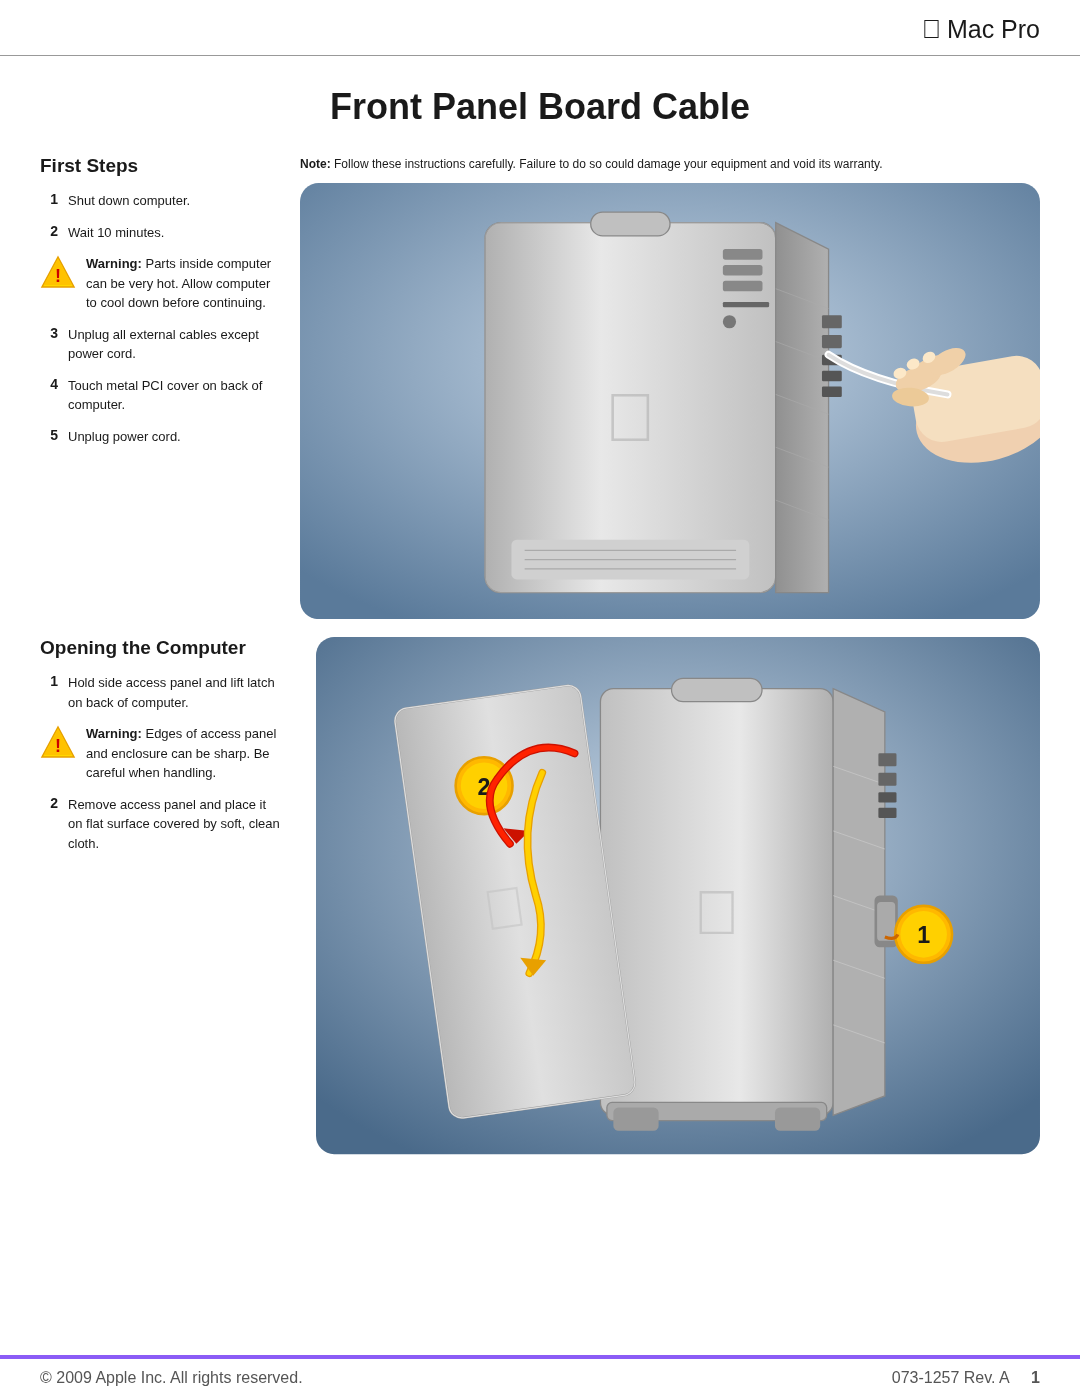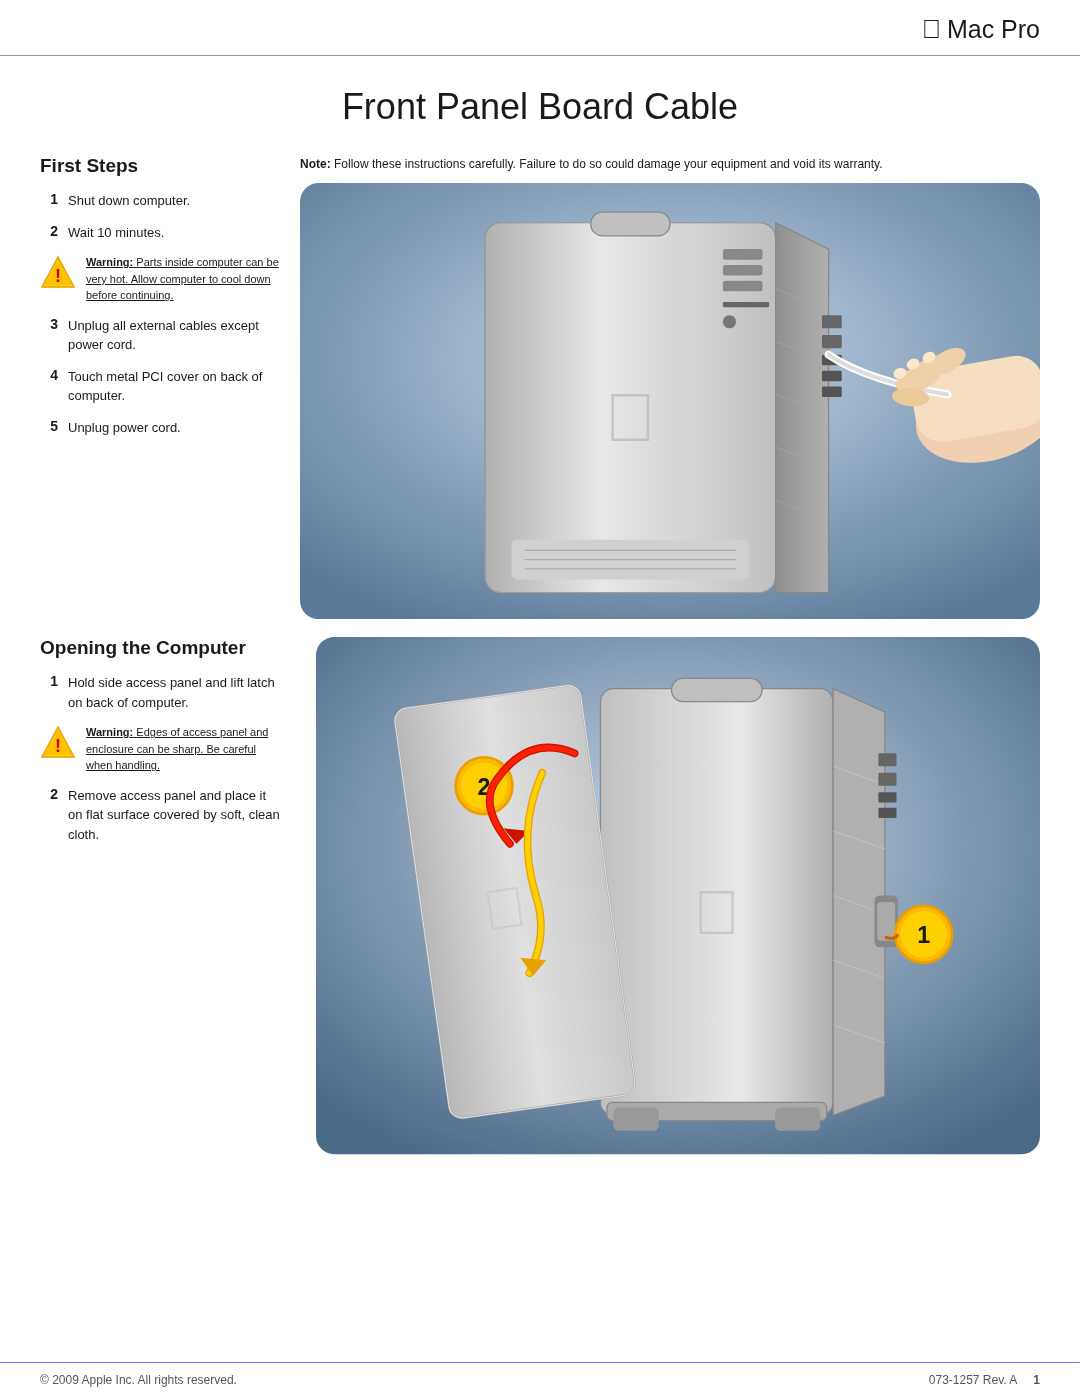--- a/index.html
+++ b/index.html
@@ -42,21 +42,21 @@
       padding: 30px 40px 60px 40px;
     }
 
     
     .title-block {
       text-align: center;
       margin-bottom: 28px;
     }
     .title-line1 {
       font-size: 36px;
-      font-weight: 400;
+      font-weight: 700;
       color: #1a1a1a;
       line-height: 1.15;
     }
     .title-line2 {
       font-size: 32px;
       font-weight: 700;
       color: #1a1a1a;
       line-height: 1.2;
     }
 
@@ -97,38 +97,37 @@
     }
 
     
     .warning-item {
       display: flex;
       gap: 10px;
       margin-bottom: 12px;
       align-items: flex-start;
     }
     .warning-text {
-      font-size: 11px;
+      font-size: 13px;
       line-height: 1.5;
       color: #1a1a1a;
-      text-decoration: underline;
     }
 
     
     .footer {
       position: absolute;
       bottom: 0;
       left: 0;
       right: 0;
-      border-top: 1px solid #8b5cf6;
+      border-top: 4px solid #8b5cf6;
       padding: 10px 40px;
       display: flex;
       justify-content: space-between;
       align-items: center;
-      font-size: 12px;
+      font-size: 16px;
       color: #555;
     }
 
     .full-layout {
       display: grid;
       grid-template-columns: 260px 1fr;
       gap: 0;
       margin-top: 0;
     }
 

